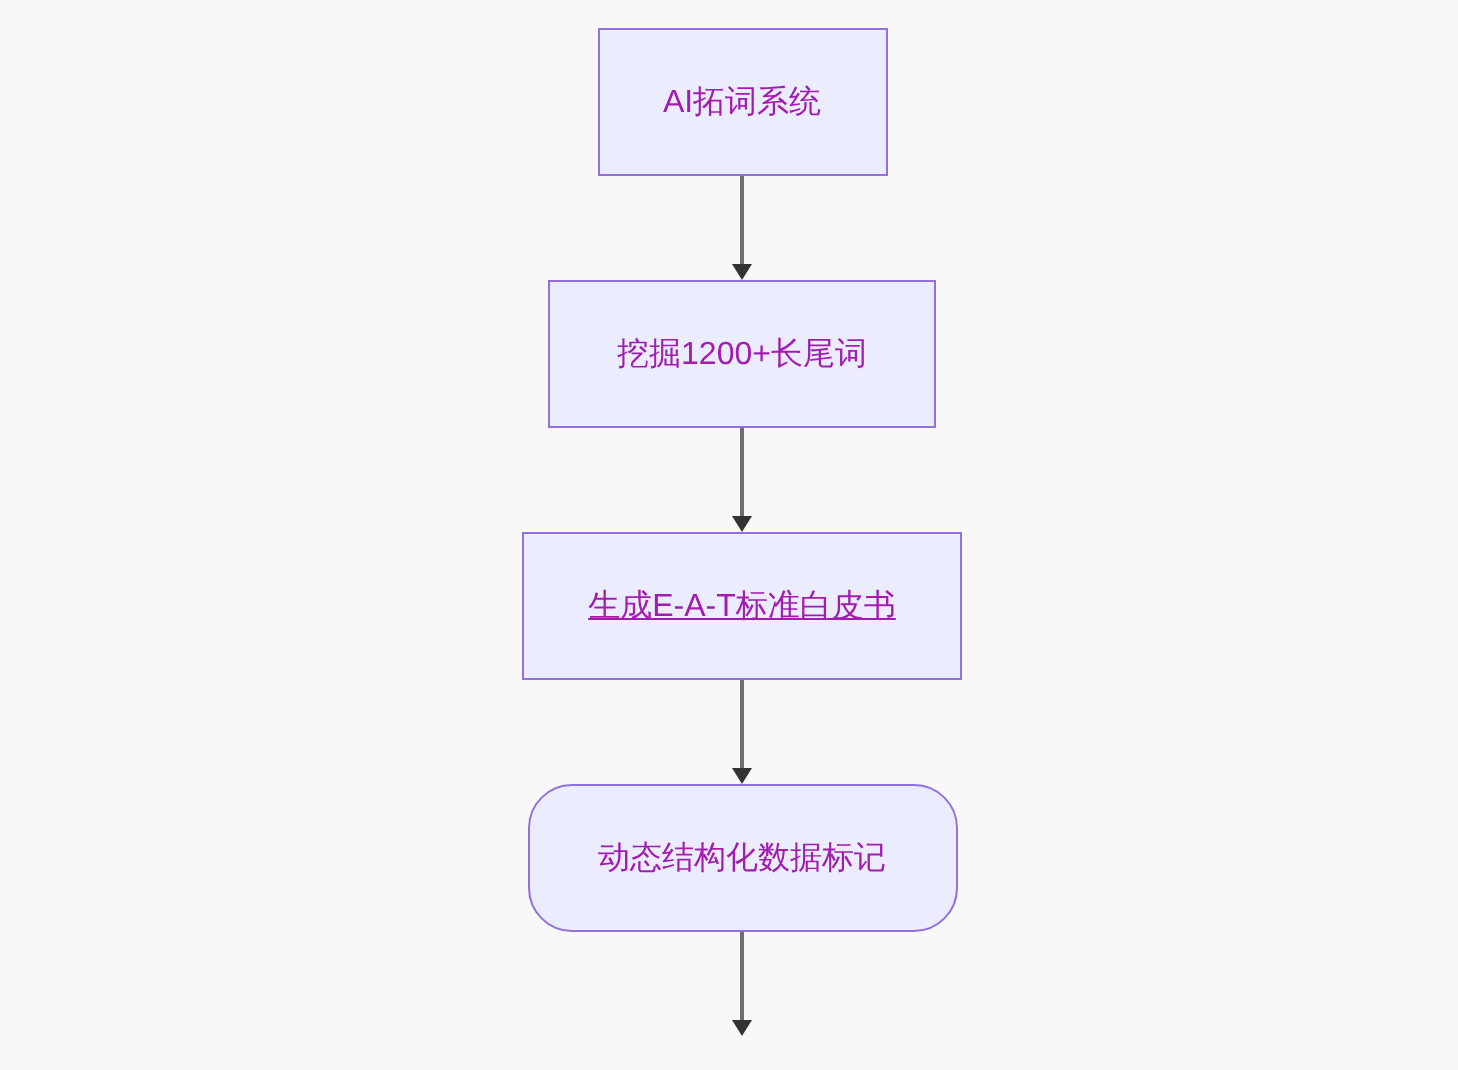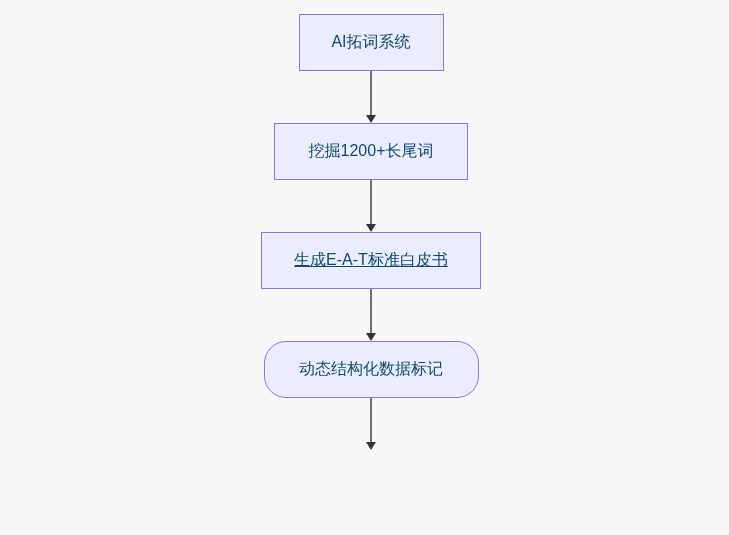--- a/index.html
+++ b/index.html
@@ -18,27 +18,27 @@
     position: absolute;
     top: 14px;
     left: 371px;
     transform: translateX(-50%);
     display: flex;
     flex-direction: column;
     align-items: center;
   }
   .node {
     box-sizing: border-box;
-    height: 57px;
+    height: 74px;
     background: #ECECFF;
     border: 1px solid #9370DB;
     display: flex;
     align-items: center;
     justify-content: center;
-    color: #0c4a6e;
+    color: #a21caf;
     font-size: 16px;
     white-space: nowrap;
   }
   .n1 { width: 145px; }
   .n2 { width: 194px; }
   .n3 { width: 220px; text-decoration: underline; }
   .n4 { width: 215px; border-radius: 22px; }
   .n5 { width: 235px; }
   .arrow {
     height: 52px;

